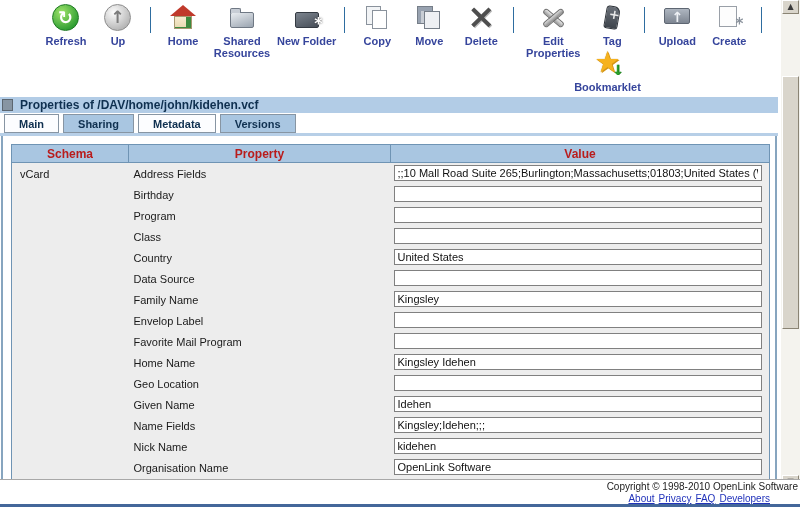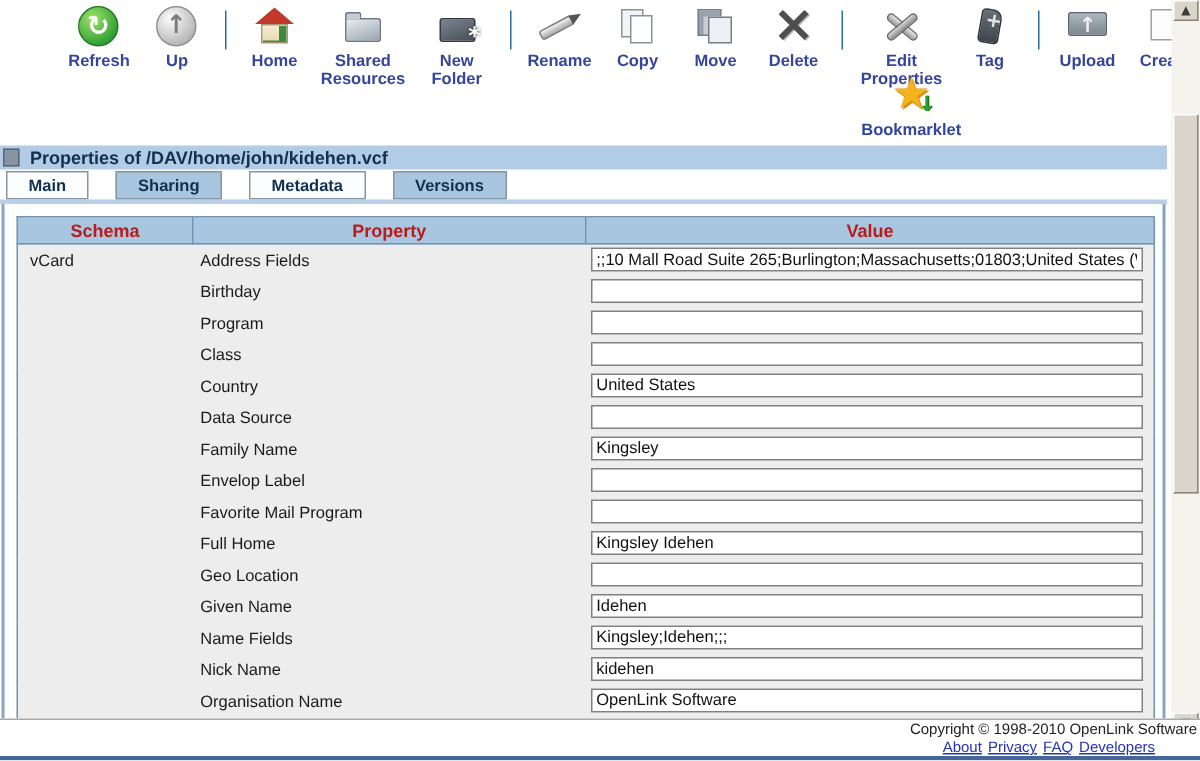--- a/index.html
+++ b/index.html
@@ -52,21 +52,21 @@
 
   .bookmarklet{position:absolute;left:570px;top:50px;width:75px;text-align:center;cursor:pointer;}
   .bookmarklet .tb-label{margin-top:1px;}
 
   
   .titlebar{position:absolute;left:0;top:97px;width:778px;height:16px;background:var(--titlebar-bg);display:flex;align-items:center;}
   .title-square{width:11px;height:12px;background:#8795a3;border:1px solid #5c6670;margin-left:2px;flex:none;}
   .titlebar-text{font:bold 12px/14px "Liberation Sans",sans-serif;color:var(--navy);margin-left:7px;white-space:nowrap;}
 
   
-  .tabs{position:absolute;left:4px;top:114px;height:19px;display:flex;gap:18px;}
+  .tabs{position:absolute;left:4px;top:114px;height:19px;display:flex;gap:4px;}
   .tab{height:19px;padding:3px 14px 0 14px;border:1px solid #8795a3;font:bold 11px/13px "Liberation Sans",sans-serif;color:var(--navy);cursor:pointer;white-space:nowrap;}
   .tab-light{background:var(--tab-light);}
   .tab-blue{background:var(--tab-blue);}
   .tab-strip{position:absolute;left:0;top:133px;width:778px;height:3px;background:#b7cfe7;}
 
   
   .content-panel{position:absolute;left:1px;top:136px;width:776px;height:343px;background:#fff;
     border-left:2px solid #87a5bf;border-right:2px solid #87a5bf;overflow:hidden;}
   .prop-table{border-collapse:collapse;margin:8px 0 0 8px;width:758px;table-layout:fixed;background:var(--body-bg);border:1px solid var(--tbl-border);}
   .prop-table th{background:var(--hdr-bg);border:1px solid var(--tbl-border);height:18px;
@@ -122,24 +122,20 @@
       <div class="tb-item">
         <span class="ic shared-folder-icon"></span>
         <div class="tb-label">Shared Resources</div>
       </div>
       <div class="tb-item">
         <span class="ic new-folder-icon"></span>
         <div class="tb-label">New Folder</div>
       </div>
       <div class="tb-sep"></div>
       <div class="tb-item">
-        <span class="ic rename-pen-icon"></span>
-        <div class="tb-label">Rename</div>
-      </div>
-      <div class="tb-item">
         <span class="ic copy-pages-icon"></span>
         <div class="tb-label">Copy</div>
       </div>
       <div class="tb-item">
         <span class="ic move-pages-icon"></span>
         <div class="tb-label">Move</div>
       </div>
       <div class="tb-item">
         <span class="ic delete-x-icon"></span>
         <div class="tb-label">Delete</div>
@@ -256,21 +252,21 @@
           </tr>
           <tr>
             <td class="td-schema"></td>
             <td class="td-prop">Favorite Mail Program</td>
             <td>
               <input type="text" class="val-input" value="" style="">
             </td>
           </tr>
           <tr>
             <td class="td-schema"></td>
-            <td class="td-prop">Full Home</td>
+            <td class="td-prop">Home Name</td>
             <td>
               <input type="text" class="val-input" value="Kingsley Idehen" style="">
             </td>
           </tr>
           <tr>
             <td class="td-schema"></td>
             <td class="td-prop">Geo Location</td>
             <td>
               <input type="text" class="val-input" value="" style="">
             </td>

